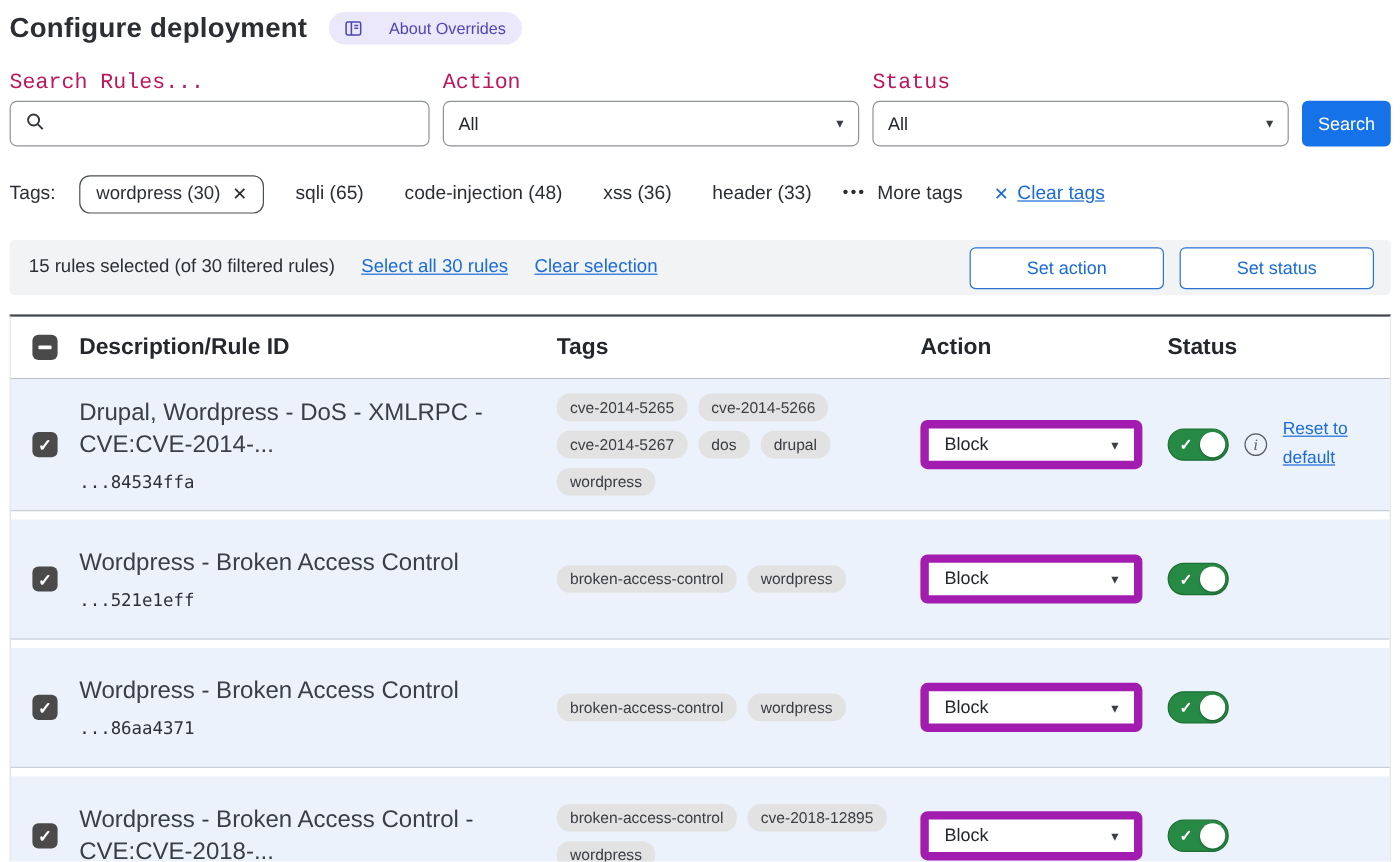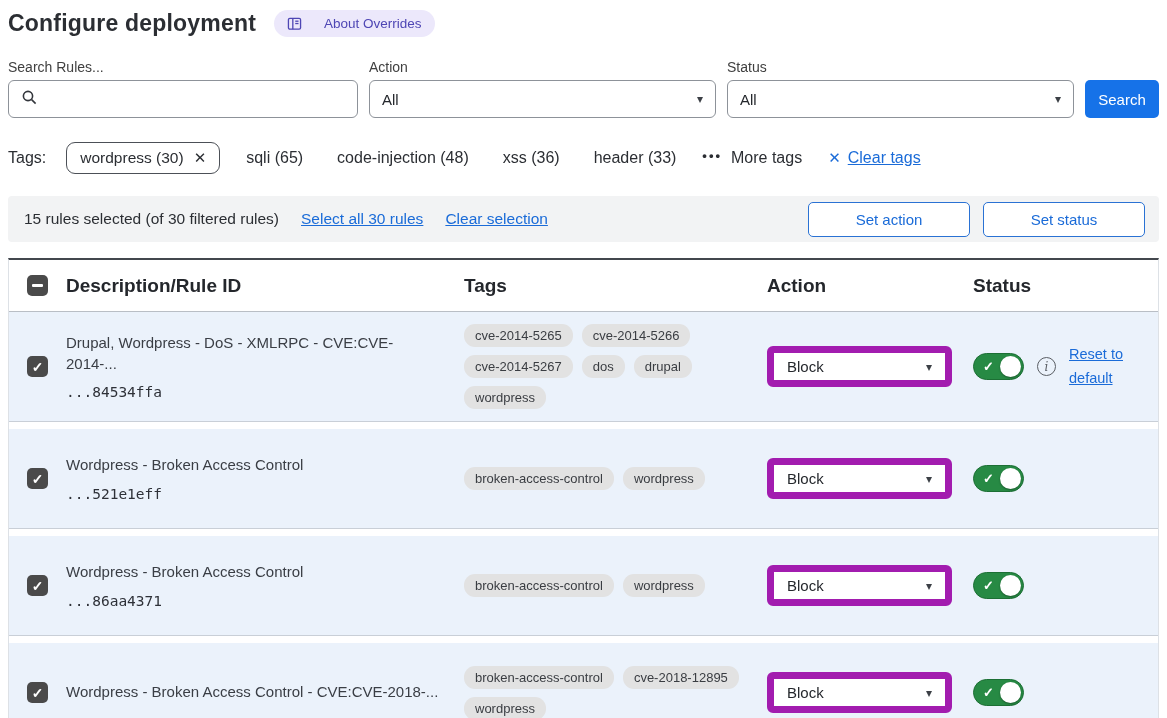--- a/index.html
+++ b/index.html
@@ -9,21 +9,21 @@
   
   .page-header { display:flex; align-items:center; gap:18px; margin-bottom:22px; }
   .page-title { font-size:23px; font-weight:bold; color:#2b2e33; letter-spacing:.2px; }
   .about-badge { display:inline-flex; align-items:center; gap:22px; background:#ece8fb; color:#4e46b4;
     font-size:13.5px; padding:6px 13px; border-radius:14px; cursor:pointer; }
   .about-badge svg { display:block; }
 
   
   .filters { display:flex; align-items:flex-end; gap:11px; margin-bottom:24px; }
   .field { display:flex; flex-direction:column; gap:5px; }
-  .field-label { font-size:14px; color:#404040; }
+  .field-label { font-size:18px; color:#be185d;font-family:Liberation Mono, monospace; }
   .input-box, .select-box { height:38px; border:1px solid #8d9299; border-radius:6px; background:#fff;
     display:flex; align-items:center; padding:0 12px; font-size:15px; color:#24272c; }
   .search-box { width:350px; gap:8px; }
   .search-box input { border:none; outline:none; flex:1; font-size:15px; font-family:inherit; background:transparent; }
   .select-box { justify-content:space-between; cursor:pointer; }
   .w-select { width:347px; }
   .caret { font-size:12px; color:#3c4046; margin-left:8px; }
   .search-btn { height:38px; width:86px; background:#1672e8; color:#fff; border:none; border-radius:5px;
     font-size:15px; font-family:inherit; cursor:pointer; }
 
@@ -62,21 +62,21 @@
 
   .trow { display:flex; align-items:center; background:#ebf2fb; min-height:100px; padding:12px 0;
     border-bottom:1px solid #c9cfd7; margin-bottom:7px; }
   .trow:last-child { margin-bottom:0; }
 
   .checkbox { width:21px; height:21px; border-radius:5px; background:#4a4a4a; color:#fff; display:flex;
     align-items:center; justify-content:center; cursor:pointer; }
   .checkbox .glyph { font-size:14px; font-weight:bold; line-height:1; }
   .checkbox .minus-bar { width:11px; height:3px; background:#fff; border-radius:1px; }
 
-  .desc-line { font-size:15px; color:#3a3e45; line-height:1.35; }
+  .desc-line { font-size:20px; color:#3a3e45; line-height:1.35; }
   .rule-id { font-family:"DejaVu Sans Mono", monospace; font-size:14.5px; color:#2e3138; margin-top:10px; }
 
   .tagwrap { display:flex; flex-wrap:wrap; gap:8px 9px; }
   .pill { background:#e2e2e2; color:#3a3d42; font-size:13px; padding:4px 11px; border-radius:11px; white-space:nowrap; }
 
   .action-select { width:185px; height:41px; border:7px solid #a21caf; border-radius:6px; background:#fff;
     display:flex; align-items:center; justify-content:space-between; padding:0 13px; font-size:15px; color:#24272c; cursor:pointer; }
 
   .status-cell { display:flex; align-items:center; gap:13px; }
   .toggle { width:51px; height:27px; background:#278a44; border:1px solid #1c6f34; border-radius:14px;

